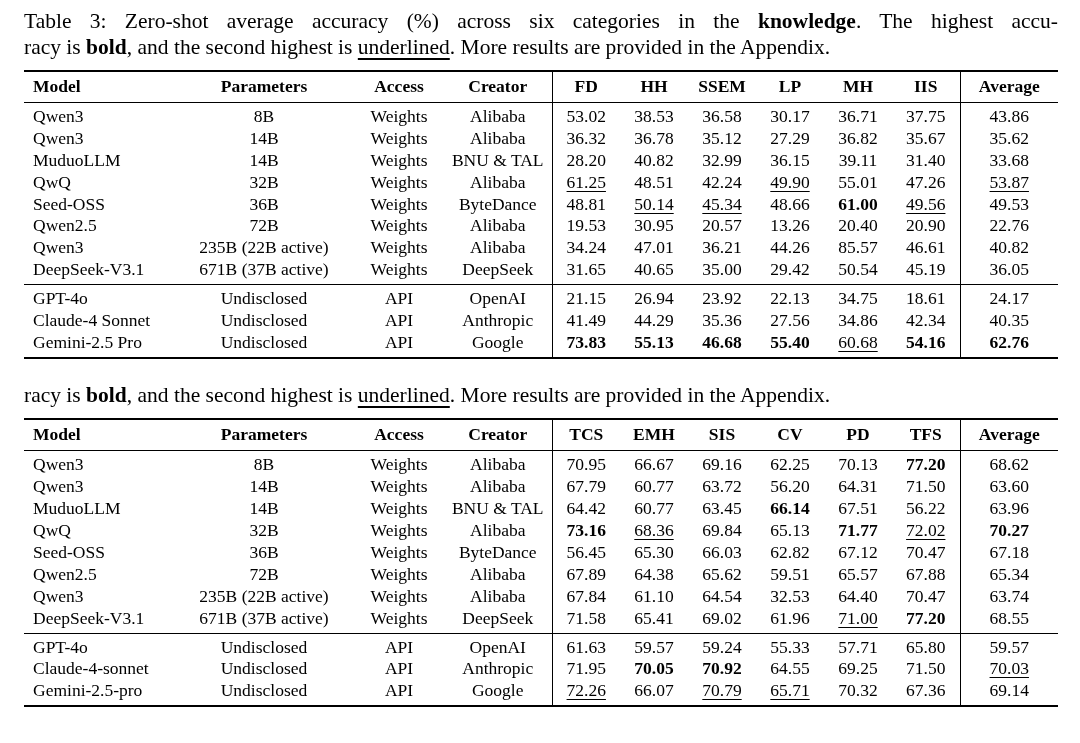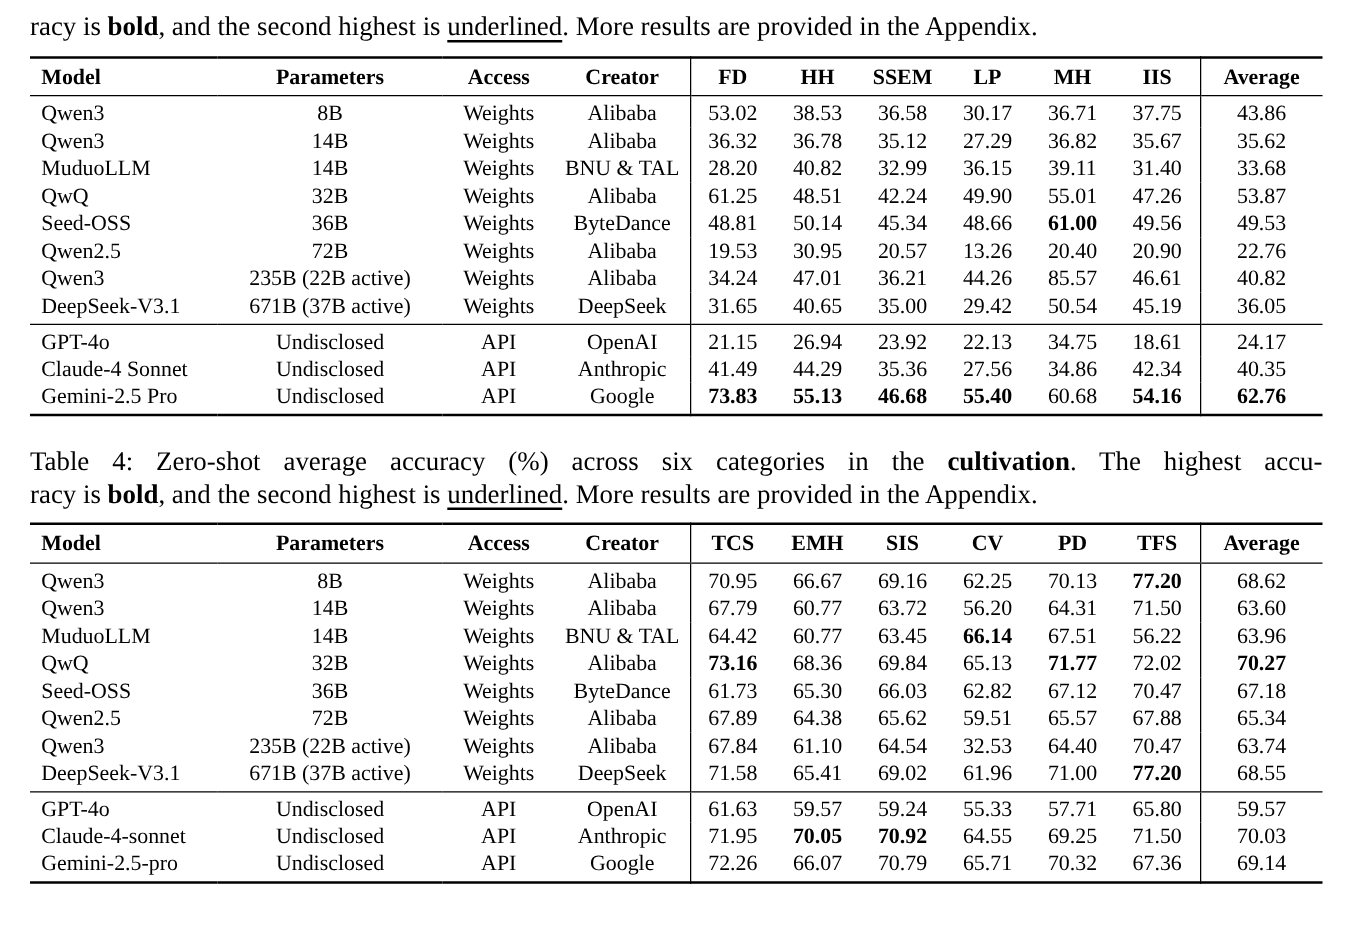--- a/index.html
+++ b/index.html
@@ -33,26 +33,210 @@
     padding: 0; text-align: center;
     white-space: nowrap; overflow: hidden;
   }
   thead th { font-weight: bold; border-bottom: 1.5px solid #000; padding: 4px 0; }
   th.model-col, td.model-col { text-align: left; padding-left: 9px; margin-top: 20px; }
   .colsep { border-left: 1.4px solid #000; }
   tbody tr:first-child td { padding-top: 3px; }
   tbody tr:last-child td { padding-bottom: 3px; }
   tbody.api-group tr:first-child td { border-top: 1.5px solid #000; }
   td .b { font-weight: bold; }
-  td .u { text-underline-offset: 3px; text-decoration-thickness: 1.2px; }
+  td .u { text-decoration: underline; text-underline-offset: 3px; text-decoration-thickness: 1.2px; }
 </style>
 </head>
 <body>
 
 <div class="page">
+
+  <section class="tbl-block">
+    <div class="caption">
+        <div class="cap-line justified"><span>Table 3: Zero-shot average accuracy (%) across six categories in the </span><span class="b">knowledge</span><span>. The highest accu-</span></div>
+        <div class="cap-line"><span>racy is </span><span class="b">bold</span><span>, and the second highest is </span><span class="u">underlined</span><span>. More results are provided in the Appendix.</span></div>
+      </div>
+    <table>
+      <colgroup>
+        <col style="width:150px">
+          <col style="width:180px">
+          <col style="width:90px">
+          <col style="width:108px">
+        <col style="width:68px">
+          <col style="width:68px">
+          <col style="width:68px">
+          <col style="width:68px">
+          <col style="width:68px">
+          <col style="width:68px">
+        <col style="width:98px">
+      </colgroup>
+      <thead>
+          <tr>
+            <th class="model-col">Model</th>
+            <th>Parameters</th>
+            <th>Access</th>
+            <th>Creator</th>
+            <th class="colsep">FD</th>
+            <th>HH</th>
+            <th>SSEM</th>
+            <th>LP</th>
+            <th>MH</th>
+            <th>IIS</th>
+            <th class="colsep">Average</th>
+          </tr>
+        </thead>
+      <tbody>
+          <tr>
+            <td class="model-col">Qwen3</td>
+            <td>8B</td>
+            <td>Weights</td>
+            <td>Alibaba</td>
+            <td class="colsep"><span>53.02</span></td>
+            <td><span>38.53</span></td>
+            <td><span>36.58</span></td>
+            <td><span>30.17</span></td>
+            <td><span>36.71</span></td>
+            <td><span>37.75</span></td>
+            <td class="colsep"><span>43.86</span></td>
+          </tr>
+          <tr>
+            <td class="model-col">Qwen3</td>
+            <td>14B</td>
+            <td>Weights</td>
+            <td>Alibaba</td>
+            <td class="colsep"><span>36.32</span></td>
+            <td><span>36.78</span></td>
+            <td><span>35.12</span></td>
+            <td><span>27.29</span></td>
+            <td><span>36.82</span></td>
+            <td><span>35.67</span></td>
+            <td class="colsep"><span>35.62</span></td>
+          </tr>
+          <tr>
+            <td class="model-col">MuduoLLM</td>
+            <td>14B</td>
+            <td>Weights</td>
+            <td>BNU &amp; TAL</td>
+            <td class="colsep"><span>28.20</span></td>
+            <td><span>40.82</span></td>
+            <td><span>32.99</span></td>
+            <td><span>36.15</span></td>
+            <td><span>39.11</span></td>
+            <td><span>31.40</span></td>
+            <td class="colsep"><span>33.68</span></td>
+          </tr>
+          <tr>
+            <td class="model-col">QwQ</td>
+            <td>32B</td>
+            <td>Weights</td>
+            <td>Alibaba</td>
+            <td class="colsep"><span class="u">61.25</span></td>
+            <td><span>48.51</span></td>
+            <td><span>42.24</span></td>
+            <td><span class="u">49.90</span></td>
+            <td><span>55.01</span></td>
+            <td><span>47.26</span></td>
+            <td class="colsep"><span class="u">53.87</span></td>
+          </tr>
+          <tr>
+            <td class="model-col">Seed-OSS</td>
+            <td>36B</td>
+            <td>Weights</td>
+            <td>ByteDance</td>
+            <td class="colsep"><span>48.81</span></td>
+            <td><span class="u">50.14</span></td>
+            <td><span class="u">45.34</span></td>
+            <td><span>48.66</span></td>
+            <td><span class="b">61.00</span></td>
+            <td><span class="u">49.56</span></td>
+            <td class="colsep"><span>49.53</span></td>
+          </tr>
+          <tr>
+            <td class="model-col">Qwen2.5</td>
+            <td>72B</td>
+            <td>Weights</td>
+            <td>Alibaba</td>
+            <td class="colsep"><span>19.53</span></td>
+            <td><span>30.95</span></td>
+            <td><span>20.57</span></td>
+            <td><span>13.26</span></td>
+            <td><span>20.40</span></td>
+            <td><span>20.90</span></td>
+            <td class="colsep"><span>22.76</span></td>
+          </tr>
+          <tr>
+            <td class="model-col">Qwen3</td>
+            <td>235B (22B active)</td>
+            <td>Weights</td>
+            <td>Alibaba</td>
+            <td class="colsep"><span>34.24</span></td>
+            <td><span>47.01</span></td>
+            <td><span>36.21</span></td>
+            <td><span>44.26</span></td>
+            <td><span>85.57</span></td>
+            <td><span>46.61</span></td>
+            <td class="colsep"><span>40.82</span></td>
+          </tr>
+          <tr>
+            <td class="model-col">DeepSeek-V3.1</td>
+            <td>671B (37B active)</td>
+            <td>Weights</td>
+            <td>DeepSeek</td>
+            <td class="colsep"><span>31.65</span></td>
+            <td><span>40.65</span></td>
+            <td><span>35.00</span></td>
+            <td><span>29.42</span></td>
+            <td><span>50.54</span></td>
+            <td><span>45.19</span></td>
+            <td class="colsep"><span>36.05</span></td>
+          </tr>
+        </tbody>
+      <tbody class="api-group">
+          <tr>
+            <td class="model-col">GPT-4o</td>
+            <td>Undisclosed</td>
+            <td>API</td>
+            <td>OpenAI</td>
+            <td class="colsep"><span>21.15</span></td>
+            <td><span>26.94</span></td>
+            <td><span>23.92</span></td>
+            <td><span>22.13</span></td>
+            <td><span>34.75</span></td>
+            <td><span>18.61</span></td>
+            <td class="colsep"><span>24.17</span></td>
+          </tr>
+          <tr>
+            <td class="model-col">Claude-4 Sonnet</td>
+            <td>Undisclosed</td>
+            <td>API</td>
+            <td>Anthropic</td>
+            <td class="colsep"><span>41.49</span></td>
+            <td><span>44.29</span></td>
+            <td><span>35.36</span></td>
+            <td><span>27.56</span></td>
+            <td><span>34.86</span></td>
+            <td><span>42.34</span></td>
+            <td class="colsep"><span>40.35</span></td>
+          </tr>
+          <tr>
+            <td class="model-col">Gemini-2.5 Pro</td>
+            <td>Undisclosed</td>
+            <td>API</td>
+            <td>Google</td>
+            <td class="colsep"><span class="b">73.83</span></td>
+            <td><span class="b">55.13</span></td>
+            <td><span class="b">46.68</span></td>
+            <td><span class="b">55.40</span></td>
+            <td><span class="u">60.68</span></td>
+            <td><span class="b">54.16</span></td>
+            <td class="colsep"><span class="b">62.76</span></td>
+          </tr>
+        </tbody>
+    </table>
+  </section>
 
   <section class="tbl-block">
     <div class="caption">
         <div class="cap-line"><span>racy is </span><span class="b">bold</span><span>, and the second highest is </span><span class="u">underlined</span><span>. More results are provided in the Appendix.</span></div>
       </div>
     <table>
       <colgroup>
         <col style="width:150px">
           <col style="width:180px">
           <col style="width:90px">
@@ -64,204 +248,20 @@
           <col style="width:68px">
           <col style="width:68px">
         <col style="width:98px">
       </colgroup>
       <thead>
           <tr>
             <th class="model-col">Model</th>
             <th>Parameters</th>
             <th>Access</th>
             <th>Creator</th>
-            <th class="colsep">FD</th>
-            <th>HH</th>
-            <th>SSEM</th>
-            <th>LP</th>
-            <th>MH</th>
-            <th>IIS</th>
-            <th class="colsep">Average</th>
-          </tr>
-        </thead>
-      <tbody>
-          <tr>
-            <td class="model-col">Qwen3</td>
-            <td>8B</td>
-            <td>Weights</td>
-            <td>Alibaba</td>
-            <td class="colsep"><span>53.02</span></td>
-            <td><span>38.53</span></td>
-            <td><span>36.58</span></td>
-            <td><span>30.17</span></td>
-            <td><span>36.71</span></td>
-            <td><span>37.75</span></td>
-            <td class="colsep"><span>43.86</span></td>
-          </tr>
-          <tr>
-            <td class="model-col">Qwen3</td>
-            <td>14B</td>
-            <td>Weights</td>
-            <td>Alibaba</td>
-            <td class="colsep"><span>36.32</span></td>
-            <td><span>36.78</span></td>
-            <td><span>35.12</span></td>
-            <td><span>27.29</span></td>
-            <td><span>36.82</span></td>
-            <td><span>35.67</span></td>
-            <td class="colsep"><span>35.62</span></td>
-          </tr>
-          <tr>
-            <td class="model-col">MuduoLLM</td>
-            <td>14B</td>
-            <td>Weights</td>
-            <td>BNU &amp; TAL</td>
-            <td class="colsep"><span>28.20</span></td>
-            <td><span>40.82</span></td>
-            <td><span>32.99</span></td>
-            <td><span>36.15</span></td>
-            <td><span>39.11</span></td>
-            <td><span>31.40</span></td>
-            <td class="colsep"><span>33.68</span></td>
-          </tr>
-          <tr>
-            <td class="model-col">QwQ</td>
-            <td>32B</td>
-            <td>Weights</td>
-            <td>Alibaba</td>
-            <td class="colsep"><span class="u">61.25</span></td>
-            <td><span>48.51</span></td>
-            <td><span>42.24</span></td>
-            <td><span class="u">49.90</span></td>
-            <td><span>55.01</span></td>
-            <td><span>47.26</span></td>
-            <td class="colsep"><span class="u">53.87</span></td>
-          </tr>
-          <tr>
-            <td class="model-col">Seed-OSS</td>
-            <td>36B</td>
-            <td>Weights</td>
-            <td>ByteDance</td>
-            <td class="colsep"><span>48.81</span></td>
-            <td><span class="u">50.14</span></td>
-            <td><span class="u">45.34</span></td>
-            <td><span>48.66</span></td>
-            <td><span class="b">61.00</span></td>
-            <td><span class="u">49.56</span></td>
-            <td class="colsep"><span>49.53</span></td>
-          </tr>
-          <tr>
-            <td class="model-col">Qwen2.5</td>
-            <td>72B</td>
-            <td>Weights</td>
-            <td>Alibaba</td>
-            <td class="colsep"><span>19.53</span></td>
-            <td><span>30.95</span></td>
-            <td><span>20.57</span></td>
-            <td><span>13.26</span></td>
-            <td><span>20.40</span></td>
-            <td><span>20.90</span></td>
-            <td class="colsep"><span>22.76</span></td>
-          </tr>
-          <tr>
-            <td class="model-col">Qwen3</td>
-            <td>235B (22B active)</td>
-            <td>Weights</td>
-            <td>Alibaba</td>
-            <td class="colsep"><span>34.24</span></td>
-            <td><span>47.01</span></td>
-            <td><span>36.21</span></td>
-            <td><span>44.26</span></td>
-            <td><span>85.57</span></td>
-            <td><span>46.61</span></td>
-            <td class="colsep"><span>40.82</span></td>
-          </tr>
-          <tr>
-            <td class="model-col">DeepSeek-V3.1</td>
-            <td>671B (37B active)</td>
-            <td>Weights</td>
-            <td>DeepSeek</td>
-            <td class="colsep"><span>31.65</span></td>
-            <td><span>40.65</span></td>
-            <td><span>35.00</span></td>
-            <td><span>29.42</span></td>
-            <td><span>50.54</span></td>
-            <td><span>45.19</span></td>
-            <td class="colsep"><span>36.05</span></td>
-          </tr>
-        </tbody>
-      <tbody class="api-group">
-          <tr>
-            <td class="model-col">GPT-4o</td>
-            <td>Undisclosed</td>
-            <td>API</td>
-            <td>OpenAI</td>
-            <td class="colsep"><span>21.15</span></td>
-            <td><span>26.94</span></td>
-            <td><span>23.92</span></td>
-            <td><span>22.13</span></td>
-            <td><span>34.75</span></td>
-            <td><span>18.61</span></td>
-            <td class="colsep"><span>24.17</span></td>
-          </tr>
-          <tr>
-            <td class="model-col">Claude-4 Sonnet</td>
-            <td>Undisclosed</td>
-            <td>API</td>
-            <td>Anthropic</td>
-            <td class="colsep"><span>41.49</span></td>
-            <td><span>44.29</span></td>
-            <td><span>35.36</span></td>
-            <td><span>27.56</span></td>
-            <td><span>34.86</span></td>
-            <td><span>42.34</span></td>
-            <td class="colsep"><span>40.35</span></td>
-          </tr>
-          <tr>
-            <td class="model-col">Gemini-2.5 Pro</td>
-            <td>Undisclosed</td>
-            <td>API</td>
-            <td>Google</td>
-            <td class="colsep"><span class="b">73.83</span></td>
-            <td><span class="b">55.13</span></td>
-            <td><span class="b">46.68</span></td>
-            <td><span class="b">55.40</span></td>
-            <td><span class="u">60.68</span></td>
-            <td><span class="b">54.16</span></td>
-            <td class="colsep"><span class="b">62.76</span></td>
-          </tr>
-        </tbody>
-    </table>
-  </section>
-
-  <section class="tbl-block">
-    <div class="caption">
-        <div class="cap-line justified"><span>Table 4: Zero-shot average accuracy (%) across six categories in the </span><span class="b">cultivation</span><span>. The highest accu-</span></div>
-        <div class="cap-line"><span>racy is </span><span class="b">bold</span><span>, and the second highest is </span><span class="u">underlined</span><span>. More results are provided in the Appendix.</span></div>
-      </div>
-    <table>
-      <colgroup>
-        <col style="width:150px">
-          <col style="width:180px">
-          <col style="width:90px">
-          <col style="width:108px">
-        <col style="width:68px">
-          <col style="width:68px">
-          <col style="width:68px">
-          <col style="width:68px">
-          <col style="width:68px">
-          <col style="width:68px">
-        <col style="width:98px">
-      </colgroup>
-      <thead>
-          <tr>
-            <th class="model-col">Model</th>
-            <th>Parameters</th>
-            <th>Access</th>
-            <th>Creator</th>
             <th class="colsep">TCS</th>
             <th>EMH</th>
             <th>SIS</th>
             <th>CV</th>
             <th>PD</th>
             <th>TFS</th>
             <th class="colsep">Average</th>
           </tr>
         </thead>
       <tbody>
@@ -315,21 +315,21 @@
             <td><span>65.13</span></td>
             <td><span class="b">71.77</span></td>
             <td><span class="u">72.02</span></td>
             <td class="colsep"><span class="b">70.27</span></td>
           </tr>
           <tr>
             <td class="model-col">Seed-OSS</td>
             <td>36B</td>
             <td>Weights</td>
             <td>ByteDance</td>
-            <td class="colsep"><span>61.73</span></td>
+            <td class="colsep"><span>56.45</span></td>
             <td><span>65.30</span></td>
             <td><span>66.03</span></td>
             <td><span>62.82</span></td>
             <td><span>67.12</span></td>
             <td><span>70.47</span></td>
             <td class="colsep"><span>67.18</span></td>
           </tr>
           <tr>
             <td class="model-col">Qwen2.5</td>
             <td>72B</td>

